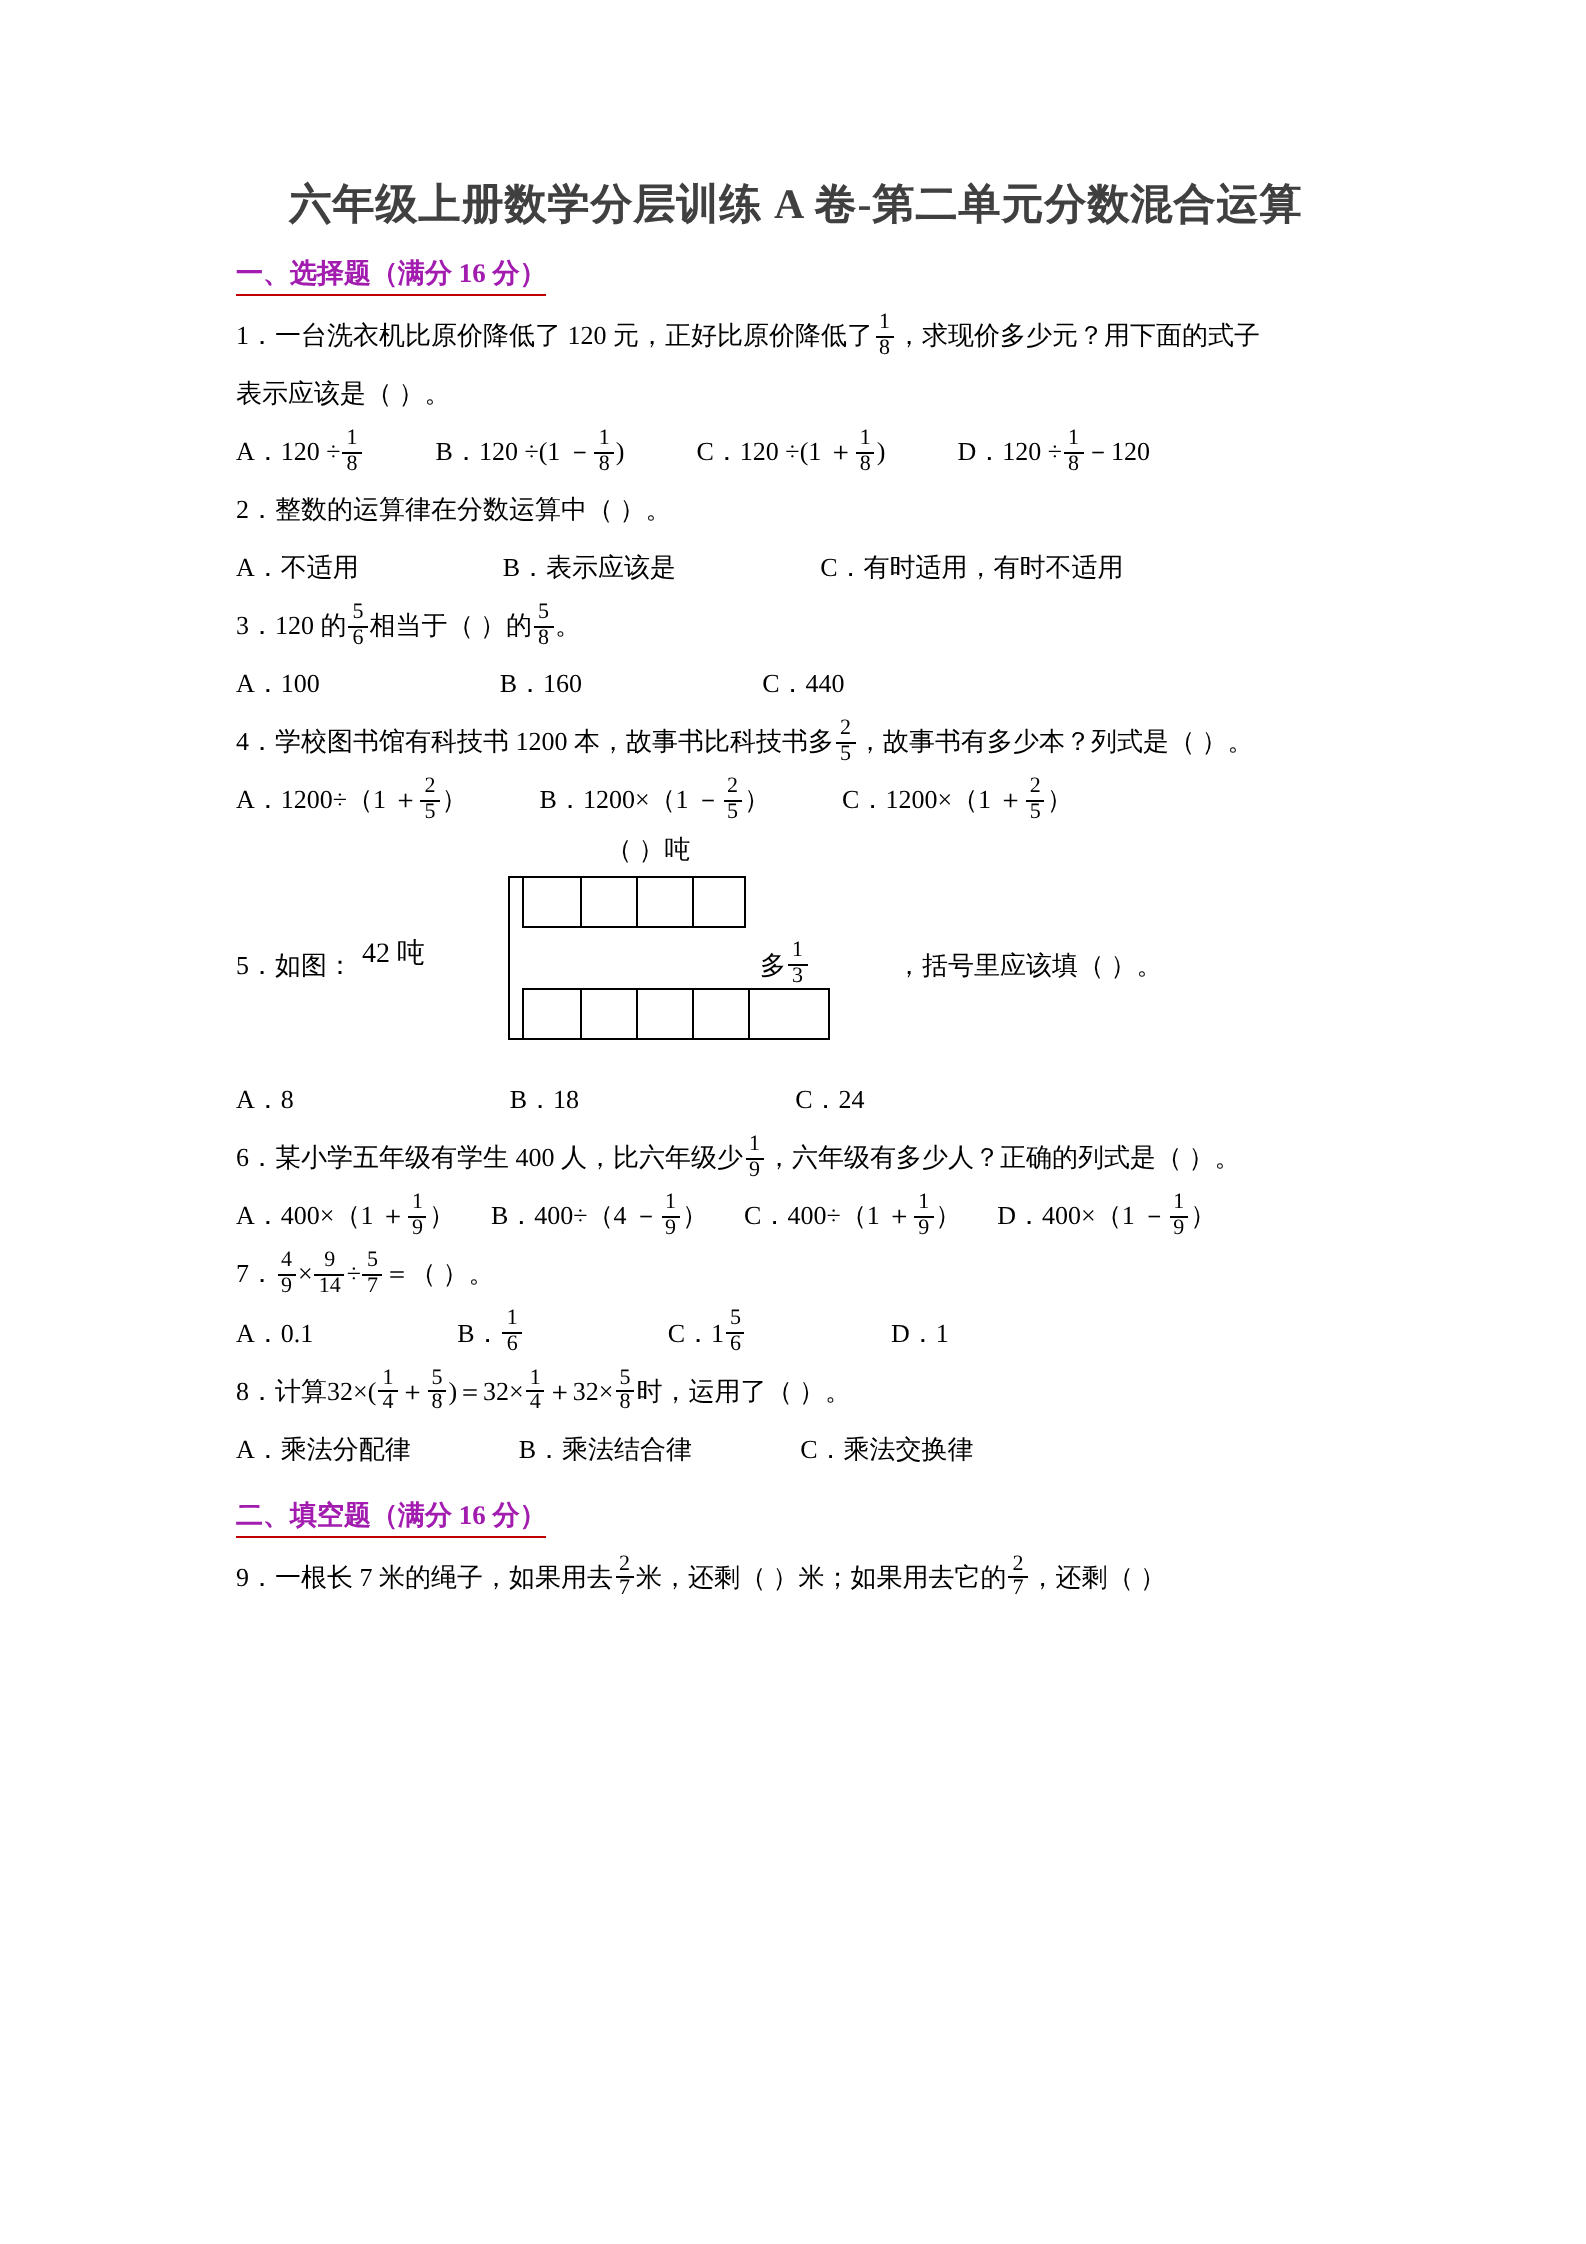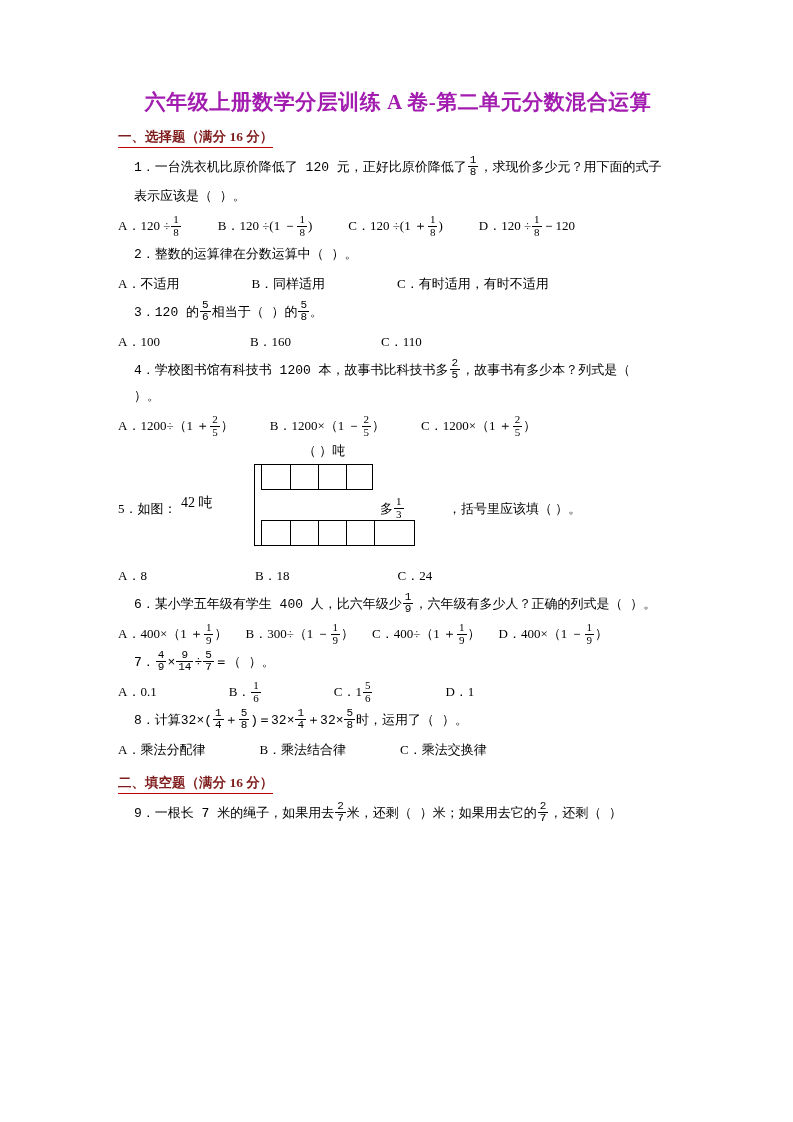--- a/index.html
+++ b/index.html
@@ -22,48 +22,47 @@
     height: 1122px;
     padding: 0;
   }
   .content {
     position: absolute;
     left: 118px;
     top: 88px;
     width: 560px;
   }
   .doc-title {
-    color: #a21caf;
+    color: #404040;
     font-weight: bold;
     font-size: 21px;
     text-align: center;
     letter-spacing: 0.5px;
     margin: 0 0 4px 0;
     white-space: nowrap;
   }
   .subtitle {
     text-align: center;
     font-size: 13.5px;
     font-weight: bold;
     margin: 8px 0 6px 0;
   }
   .section-head {
-    color: #7f1d1d;
+    color: #a21caf;
     font-weight: bold;
     font-size: 13.5px;
     margin: 8px 0 4px 0;
     display: inline-block;
     border-bottom: 1px solid #c00000;
     padding-bottom: 1px;
   }
   .q {
     font-size: 13px;
     line-height: 2.0;
-    margin: 3px 16px;
-    font-family: Liberation Mono, monospace;
+    margin: 3px 0;
   }
   .opts {
     font-size: 13px;
     line-height: 2.0;
     margin: 3px 0;
     display: flex;
     flex-wrap: nowrap;
   }
   .opt { white-space: nowrap; }
   .frac {
@@ -208,21 +207,21 @@
           </span><span>－120</span></span>
     </div>
 
     <div class="q">2．整数的运算律在分数运算中（          ）。</div>
     <div class="opts">
       <span class="opt">A．不适用</span>
       <span class="spacer-sm"></span>
         <span class="spacer-sm"></span>
         <span class="spacer-sm"></span>
         <span class="spacer-sm"></span>
-      <span class="opt">B．同样适用</span>
+      <span class="opt">B．表示应该是</span>
       <span class="spacer-sm"></span>
         <span class="spacer-sm"></span>
         <span class="spacer-sm"></span>
         <span class="spacer-sm"></span>
       <span class="opt">C．有时适用，有时不适用</span>
     </div>
 
     <div class="q">
       <span>3．120 的</span><span class="frac">
           <span class="num">5</span>
@@ -238,21 +237,21 @@
         <span class="spacer-sm"></span>
         <span class="spacer-sm"></span>
         <span class="spacer-sm"></span>
         <span class="spacer-sm"></span>
       <span class="opt">B．160</span>
       <span class="spacer-sm"></span>
         <span class="spacer-sm"></span>
         <span class="spacer-sm"></span>
         <span class="spacer-sm"></span>
         <span class="spacer-sm"></span>
-      <span class="opt">C．110</span>
+      <span class="opt">C．440</span>
     </div>
 
     <div class="q">
       <span>4．学校图书馆有科技书 1200 本，故事书比科技书多</span><span class="frac">
           <span class="num">2</span>
           <span class="den">5</span>
         </span><span>，故事书有多少本？列式是（        ）。</span>
     </div>
     <div class="opts">
       <span class="opt"><span>A．1200÷（1 ＋</span><span class="frac">
@@ -321,21 +320,21 @@
           <span class="num">1</span>
           <span class="den">9</span>
         </span><span>，六年级有多少人？正确的列式是（        ）。</span>
     </div>
     <div class="opts">
       <span class="opt"><span>A．400×（1 ＋</span><span class="frac">
             <span class="num">1</span>
             <span class="den">9</span>
           </span><span>）</span></span>
       <span class="spacer-sm"></span>
-      <span class="opt"><span>B．300÷（1 －</span><span class="frac">
+      <span class="opt"><span>B．400÷（4 －</span><span class="frac">
             <span class="num">1</span>
             <span class="den">9</span>
           </span><span>）</span></span>
       <span class="spacer-sm"></span>
       <span class="opt"><span>C．400÷（1 ＋</span><span class="frac">
             <span class="num">1</span>
             <span class="den">9</span>
           </span><span>）</span></span>
       <span class="spacer-sm"></span>
       <span class="opt"><span>D．400×（1 －</span><span class="frac">

